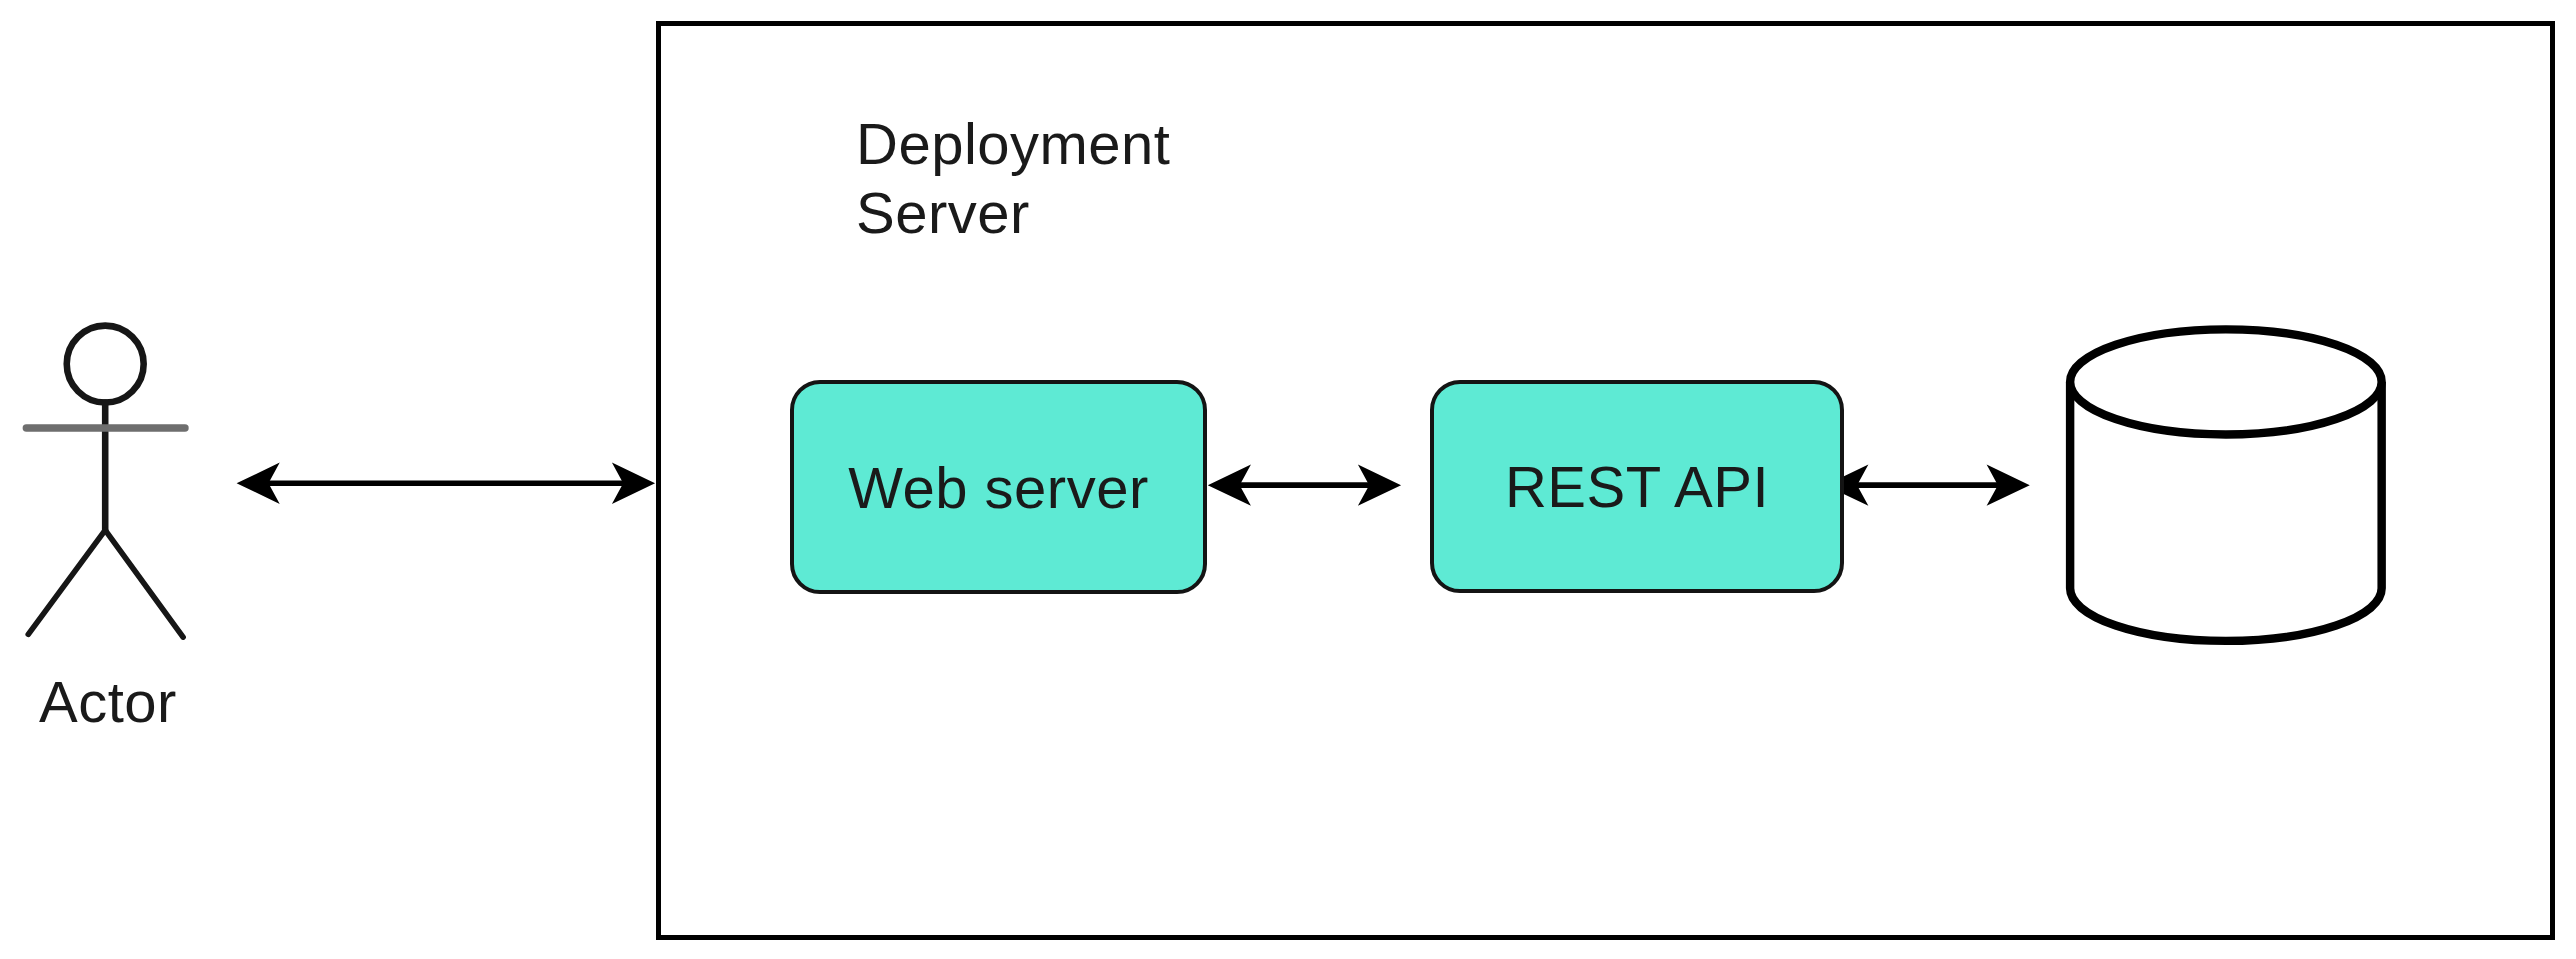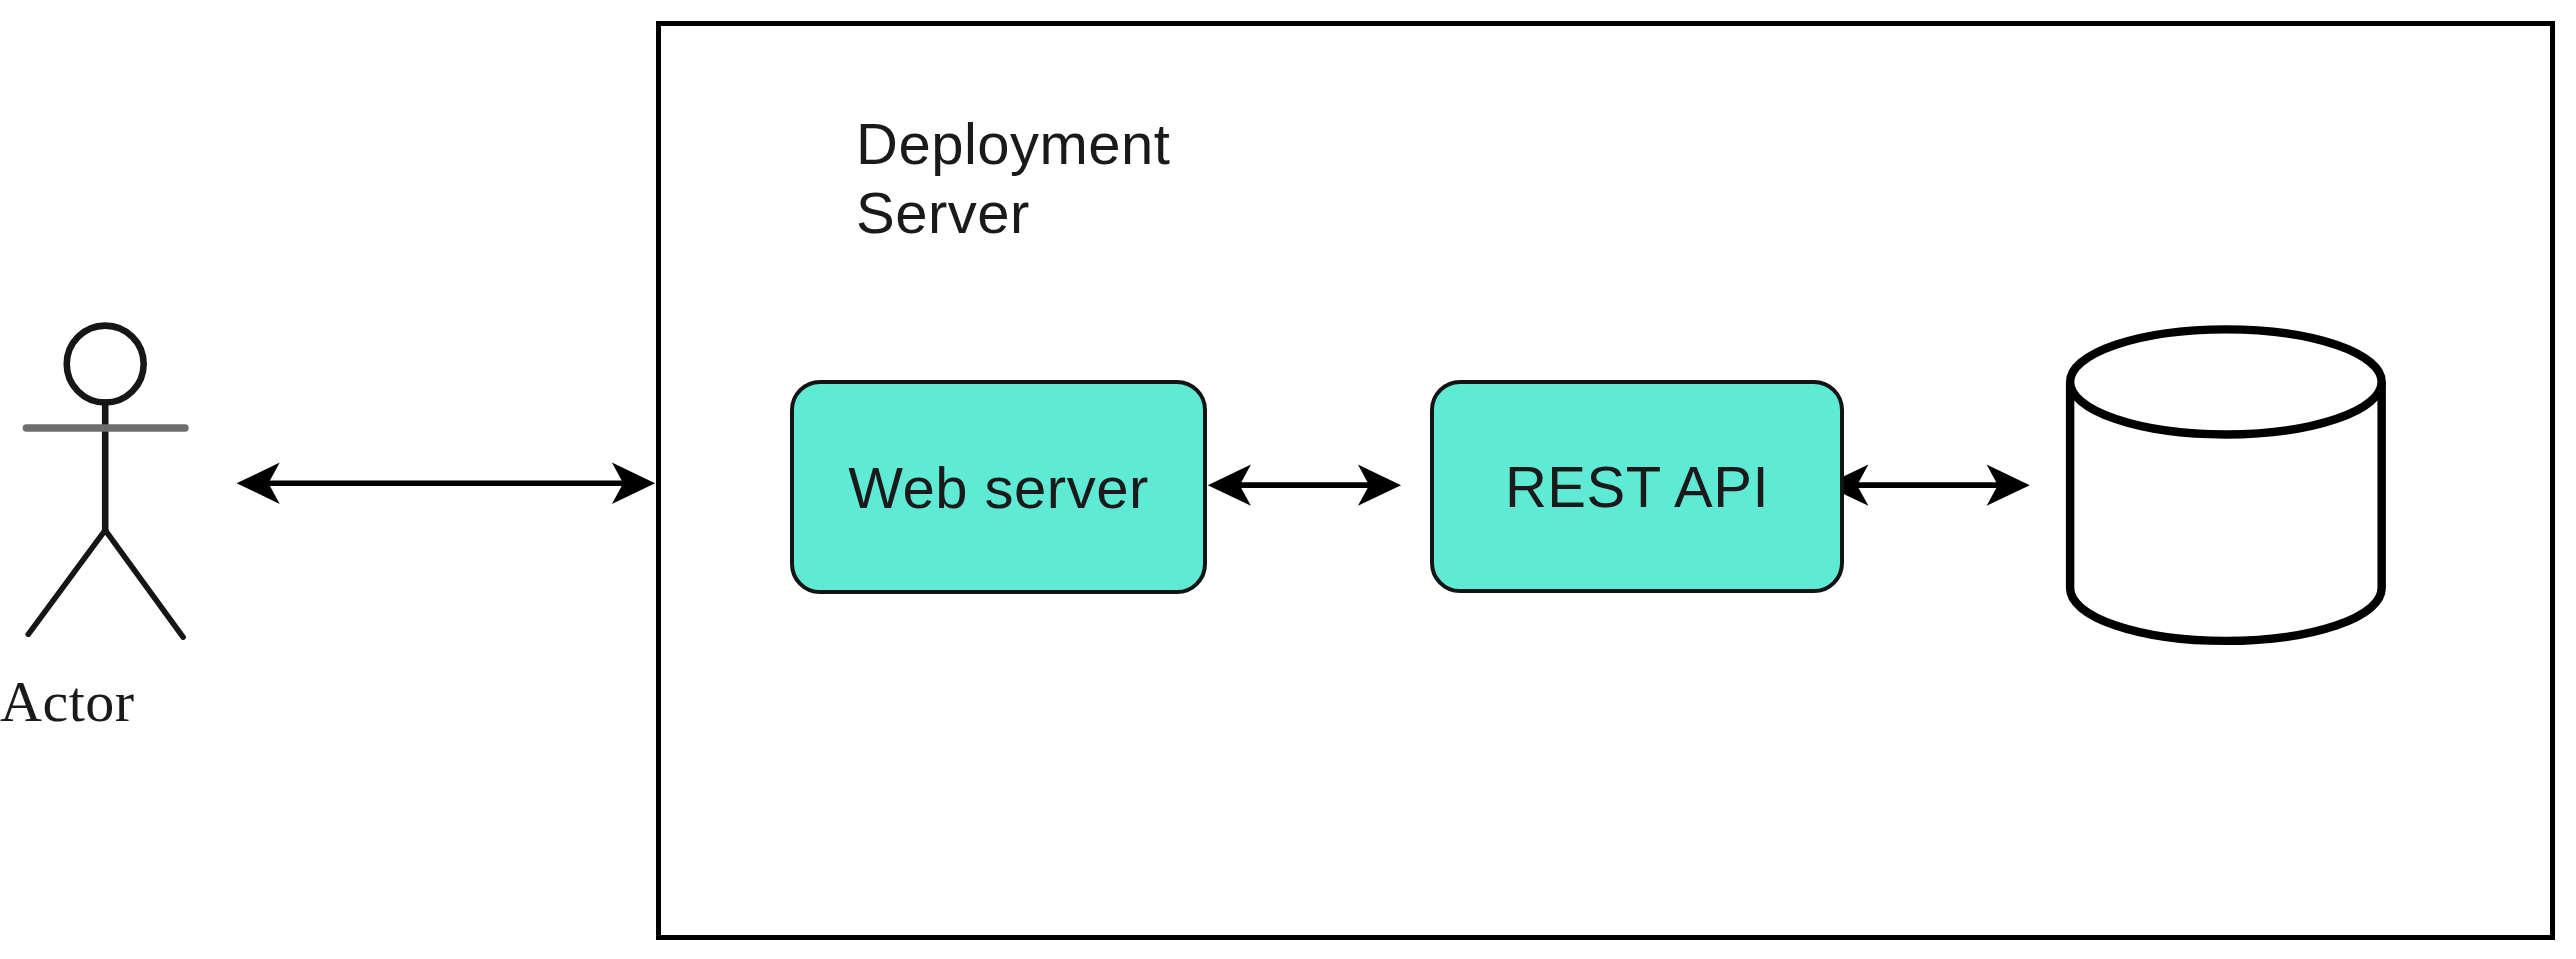--- a/index.html
+++ b/index.html
@@ -62,24 +62,24 @@
     color: #1a1a1a;
     white-space: nowrap;
     letter-spacing: 0.5px;
   }
   
   .actor-label {
     position: absolute;
     left: 0px;
     top: 668px;
     width: 216px;
+    text-align: center;
     font-size: 58px;
     color: #1a1a1a;
     letter-spacing: 0.5px;
-    font-family: Liberation Serif, serif;
   }
   .db-label {
     position: absolute;
     left: 2132px;
     top: 453px;
     width: 188px;
     text-align: center;
     font-size: 58px;
     line-height: 69px;
     color: #2a2a2a;

